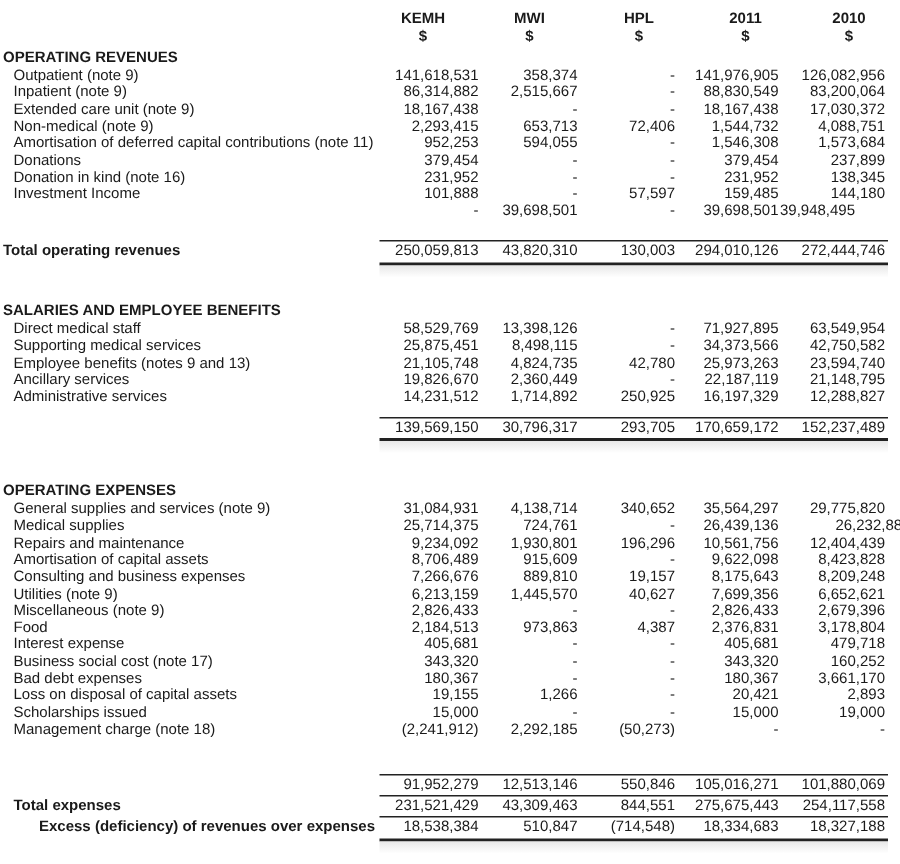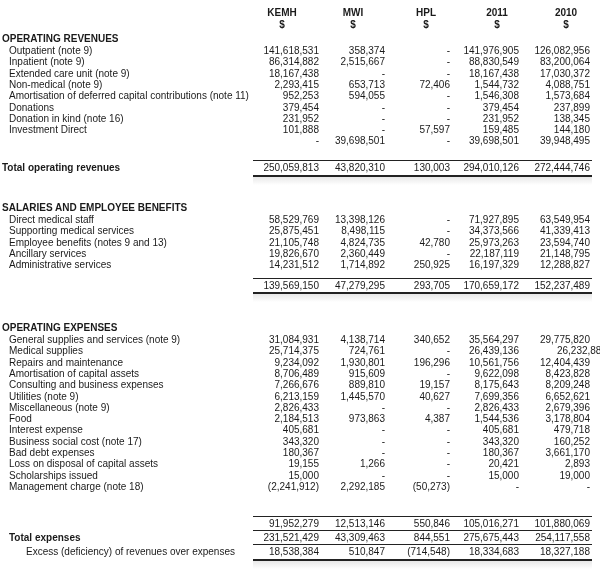--- a/index.html
+++ b/index.html
@@ -5,21 +5,21 @@
     html, body { margin: 0; padding: 0; background: #ffffff; }
     body {
       width: 600px; height: 576px; overflow: hidden; position: relative;
       font-family: "Liberation Sans", sans-serif; color: #1a1a1a;
     }
     .page { position: absolute; left: 0; top: 0; width: 600px; }
     .row { position: absolute; left: 0; width: 600px; height: 12px; font-size: 10px; line-height: 12px; }
     .lbl { position: absolute; left: 9px; white-space: nowrap; }
     .lbl.bold { left: 2px; font-weight: bold; }
     .lbl.total { left: 9px; font-weight: bold; }
-    .lbl.excess { left: 2px; font-weight: normal; padding-left: 24px; }
+    .lbl.excess { left: 2px; font-weight: bold; padding-left: 24px; }
     .num { position: absolute; text-align: right; white-space: nowrap; }
     .col-head { position: absolute; font-size: 10px; font-weight: bold; text-align: center; width: 70px; line-height: 12px; }
     .rule { position: absolute; left: 253px; width: 339px; background: #222; }
     .rule.thin { height: 1px; }
     .rule.thick { height: 2px; }
     .shade { position: absolute; left: 253px; width: 339px; height: 8px;
       background: linear-gradient(#e8e8e8, rgba(255,255,255,0)); }
   </style>
 </head>
 <body>
@@ -98,33 +98,33 @@
     </div>
     <div class="row" style="top: 112.8px;">
       <span class="lbl ">Donation in kind (note 16)</span>
       <span class="num" style="left: 229px; width: 90px;">231,952</span>
       <span class="num" style="left: 295px; width: 90px;">-</span>
       <span class="num" style="left: 360px; width: 90px;">-</span>
       <span class="num" style="left: 429px; width: 90px;">231,952</span>
       <span class="num" style="left: 500px; width: 90px;">138,345</span>
     </div>
     <div class="row" style="top: 124.1px;">
-      <span class="lbl ">Investment Direct</span>
+      <span class="lbl ">Investment Income</span>
       <span class="num" style="left: 229px; width: 90px;">101,888</span>
       <span class="num" style="left: 295px; width: 90px;">-</span>
       <span class="num" style="left: 360px; width: 90px;">57,597</span>
       <span class="num" style="left: 429px; width: 90px;">159,485</span>
       <span class="num" style="left: 500px; width: 90px;">144,180</span>
     </div>
     <div class="row" style="top: 135.4px;">
       <span class="num" style="left: 229px; width: 90px;">-</span>
       <span class="num" style="left: 295px; width: 90px;">39,698,501</span>
       <span class="num" style="left: 360px; width: 90px;">-</span>
       <span class="num" style="left: 429px; width: 90px;">39,698,501</span>
-      <span class="num" style="left: 500px; width: 90px;">39,948,495</span>
+      <span class="num" style="left: 500px; width: 90px; text-align: center;">39,948,495</span>
     </div>
     <div class="rule thin" style="top: 160px;"></div>
     <div class="row" style="top: 162px;">
       <span class="lbl bold">Total operating revenues</span>
       <span class="num" style="left: 229px; width: 90px;">250,059,813</span>
       <span class="num" style="left: 295px; width: 90px;">43,820,310</span>
       <span class="num" style="left: 360px; width: 90px;">130,003</span>
       <span class="num" style="left: 429px; width: 90px;">294,010,126</span>
       <span class="num" style="left: 500px; width: 90px;">272,444,746</span>
     </div>
@@ -140,21 +140,21 @@
       <span class="num" style="left: 360px; width: 90px;">-</span>
       <span class="num" style="left: 429px; width: 90px;">71,927,895</span>
       <span class="num" style="left: 500px; width: 90px;">63,549,954</span>
     </div>
     <div class="row" style="top: 225.3px;">
       <span class="lbl ">Supporting medical services</span>
       <span class="num" style="left: 229px; width: 90px;">25,875,451</span>
       <span class="num" style="left: 295px; width: 90px;">8,498,115</span>
       <span class="num" style="left: 360px; width: 90px;">-</span>
       <span class="num" style="left: 429px; width: 90px;">34,373,566</span>
-      <span class="num" style="left: 500px; width: 90px;">41,339,413</span>
+      <span class="num" style="left: 500px; width: 90px;">42,750,582</span>
     </div>
     <div class="row" style="top: 236.6px;">
       <span class="lbl ">Employee benefits (notes 9 and 13)</span>
       <span class="num" style="left: 229px; width: 90px;">21,105,748</span>
       <span class="num" style="left: 295px; width: 90px;">4,824,735</span>
       <span class="num" style="left: 360px; width: 90px;">42,780</span>
       <span class="num" style="left: 429px; width: 90px;">25,973,263</span>
       <span class="num" style="left: 500px; width: 90px;">23,594,740</span>
     </div>
     <div class="row" style="top: 247.9px;">
@@ -169,21 +169,21 @@
       <span class="lbl ">Administrative services</span>
       <span class="num" style="left: 229px; width: 90px;">14,231,512</span>
       <span class="num" style="left: 295px; width: 90px;">1,714,892</span>
       <span class="num" style="left: 360px; width: 90px;">250,925</span>
       <span class="num" style="left: 429px; width: 90px;">16,197,329</span>
       <span class="num" style="left: 500px; width: 90px;">12,288,827</span>
     </div>
     <div class="rule thin" style="top: 278px;"></div>
     <div class="row" style="top: 280px;">
       <span class="num" style="left: 229px; width: 90px;">139,569,150</span>
-      <span class="num" style="left: 295px; width: 90px;">47,279,295</span>
+      <span class="num" style="left: 295px; width: 90px;">30,796,317</span>
       <span class="num" style="left: 360px; width: 90px;">293,705</span>
       <span class="num" style="left: 429px; width: 90px;">170,659,172</span>
       <span class="num" style="left: 500px; width: 90px;">152,237,489</span>
     </div>
     <div class="rule thick" style="top: 292px;"></div>
     <div class="shade" style="top: 294px;"></div>
     <div class="row" style="top: 322px;">
       <span class="lbl bold">OPERATING EXPENSES</span>
     </div>
     <div class="row" style="top: 334px;">
@@ -240,21 +240,21 @@
       <span class="num" style="left: 295px; width: 90px;">-</span>
       <span class="num" style="left: 360px; width: 90px;">-</span>
       <span class="num" style="left: 429px; width: 90px;">2,826,433</span>
       <span class="num" style="left: 500px; width: 90px;">2,679,396</span>
     </div>
     <div class="row" style="top: 413.1px;">
       <span class="lbl ">Food</span>
       <span class="num" style="left: 229px; width: 90px;">2,184,513</span>
       <span class="num" style="left: 295px; width: 90px;">973,863</span>
       <span class="num" style="left: 360px; width: 90px;">4,387</span>
-      <span class="num" style="left: 429px; width: 90px;">1,544,536</span>
+      <span class="num" style="left: 429px; width: 90px;">2,376,831</span>
       <span class="num" style="left: 500px; width: 90px;">3,178,804</span>
     </div>
     <div class="row" style="top: 424.4px;">
       <span class="lbl ">Interest expense</span>
       <span class="num" style="left: 229px; width: 90px;">405,681</span>
       <span class="num" style="left: 295px; width: 90px;">-</span>
       <span class="num" style="left: 360px; width: 90px;">-</span>
       <span class="num" style="left: 429px; width: 90px;">405,681</span>
       <span class="num" style="left: 500px; width: 90px;">479,718</span>
     </div>

